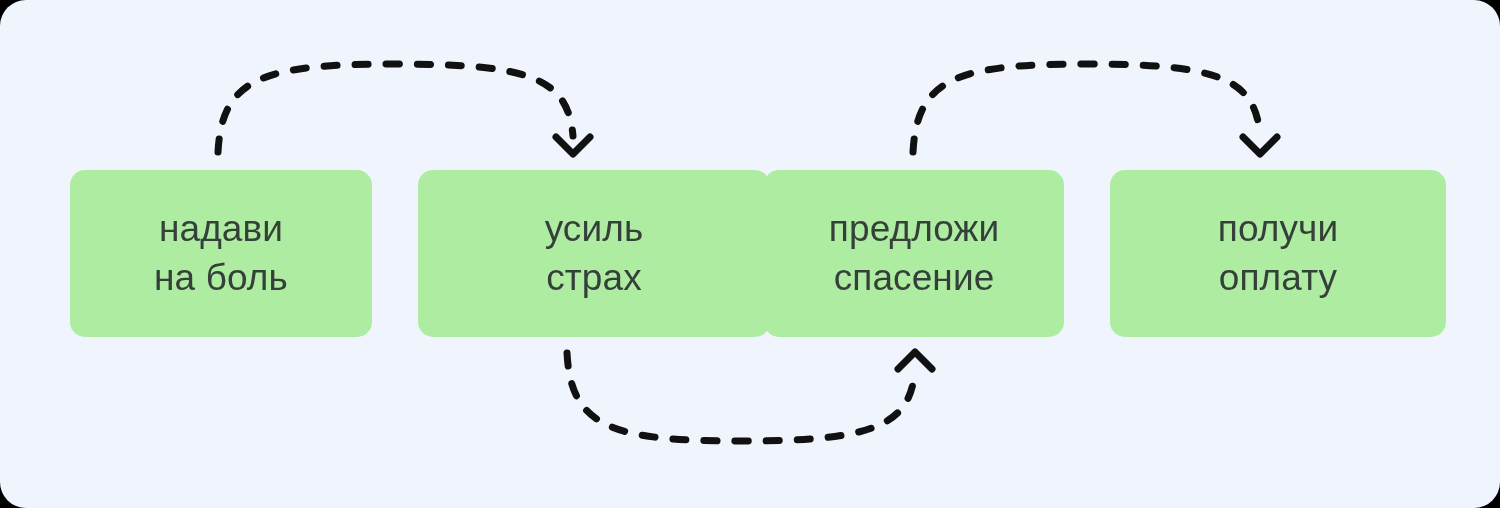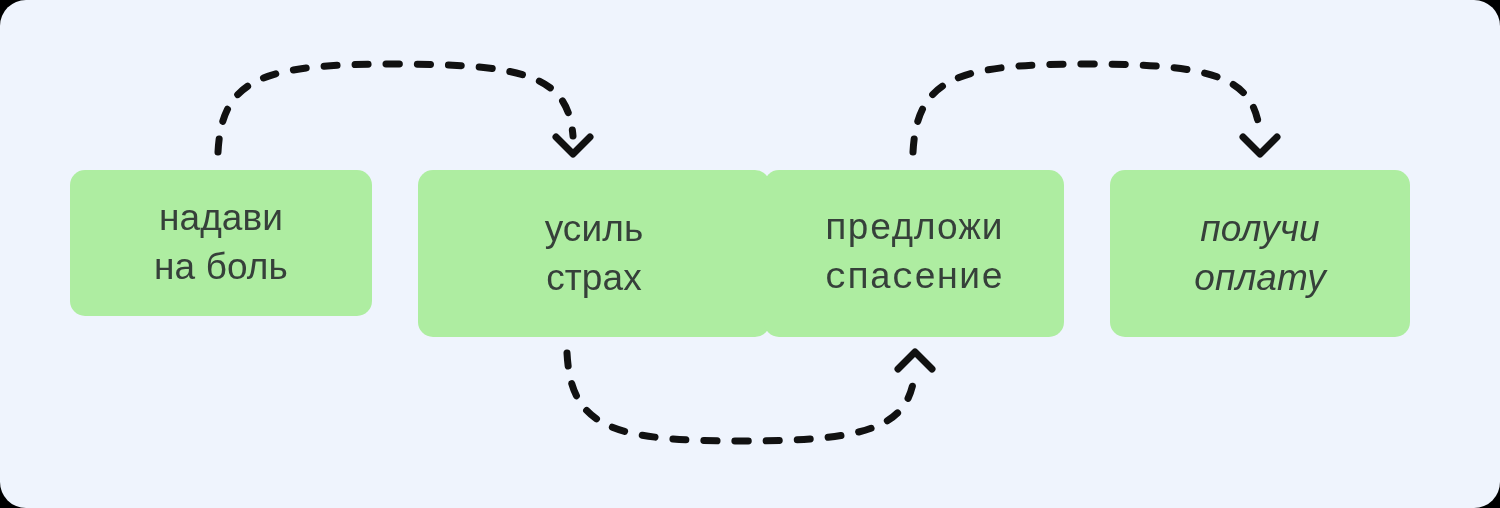--- a/index.html
+++ b/index.html
@@ -43,24 +43,24 @@
   }
   .step-label {
     color: #36403a;
     font-size: 37px;
     line-height: 1.32;
     text-align: center;
     letter-spacing: 0.1px;
     white-space: pre-line;
   }
   
-  #box-1 { left: 70px;   top: 170px; width: 302px; height: 146px; }
+  #box-1 { left: 70px;   top: 170px; width: 302px; height: 167px; }
   #box-2 { left: 418px;  top: 170px; width: 352px; height: 167px; }
-  #box-3 { left: 764px;  top: 170px; width: 300px; height: 167px; font-family: Liberation Mono, monospace; }
-  #box-4 { left: 1110px; top: 170px; width: 300px; height: 167px; font-style: italic; }
+  #box-3 { left: 764px;  top: 170px; width: 300px; height: 167px; }
+  #box-4 { left: 1110px; top: 170px; width: 336px; height: 167px; }
 </style>
 </head>
 <body>
 
 <div id="canvas">
   <div id="panel">
 
     <svg id="arrow-layer" viewBox="0 0 1500 508" width="1500" height="508" xmlns="http://www.w3.org/2000/svg">
       <g fill="none" stroke="#111111" stroke-width="7" stroke-linecap="round" stroke-linejoin="round">
 

